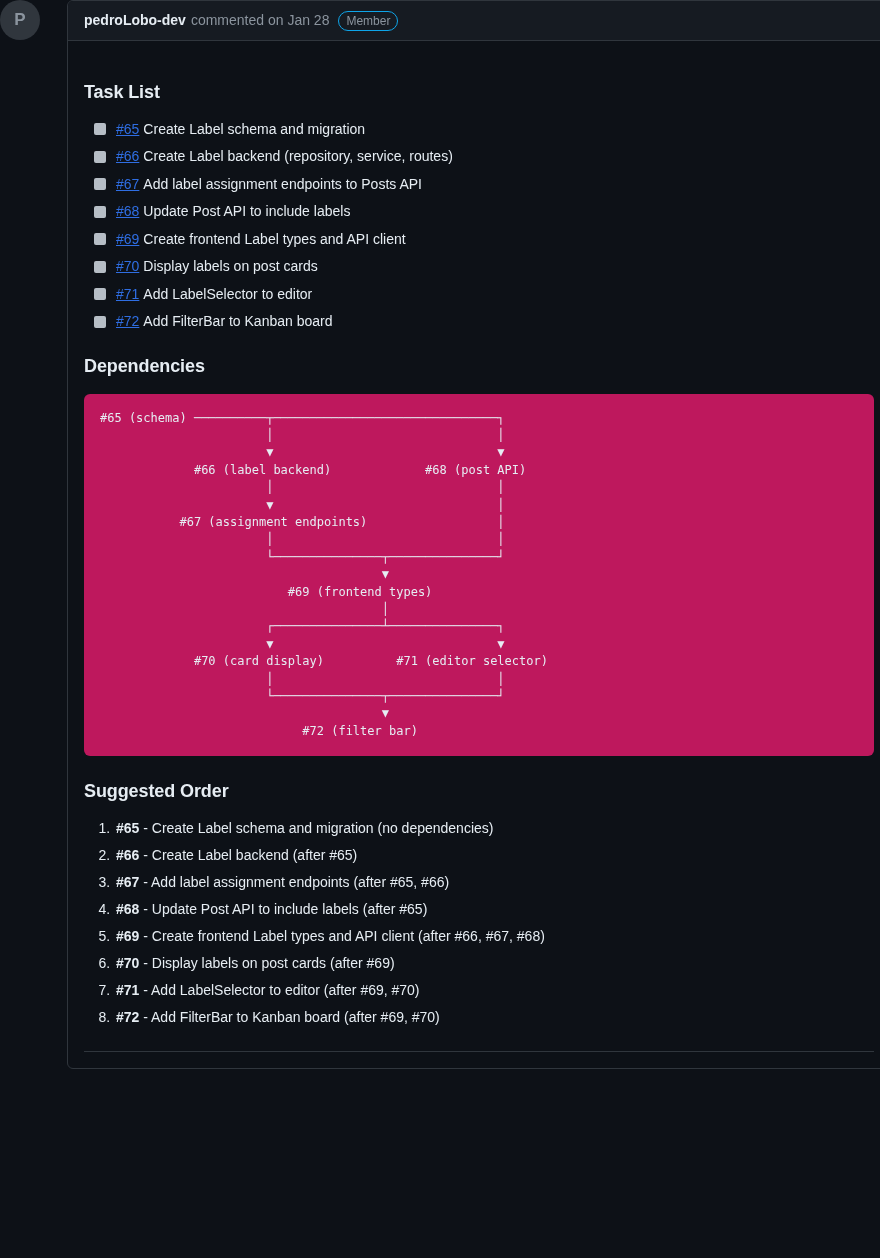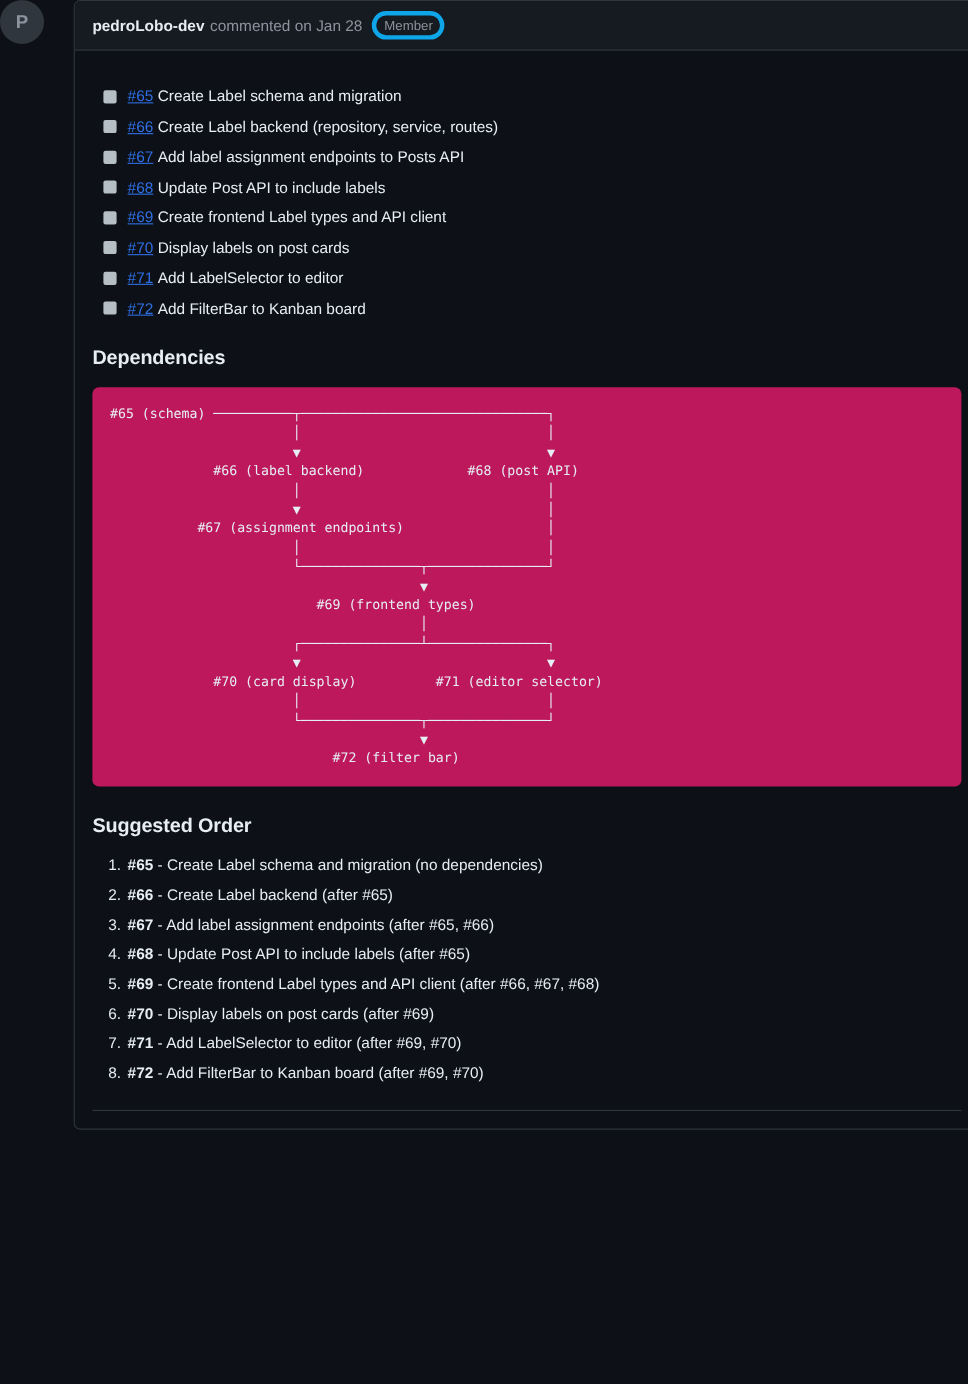--- a/index.html
+++ b/index.html
@@ -68,21 +68,21 @@
   .author {
     font-weight: 700;
     color: #e6edf3;
   }
   .commented-on {
     color: #8b949e;
     text-align: right;
   }
   .member-badge {
     margin-left: 4px;
-    border: 4px solid #0ea5e9;
+    border: 1px solid #0ea5e9;
     border-radius: 20px;
     color: #8b949e;
     font-size: 12px;
     line-height: 18px;
     padding: 0 7px;
     white-space: nowrap;
     text-align: center;
   }
 
   .comment-body {
@@ -212,20 +212,21 @@
 
     <div class="comment-header">
       <span class="author">pedroLobo-dev</span>
       <span class="commented-on">commented on Jan 28</span>
       <span class="member-badge">Member</span>
     </div>
 
     <div class="comment-body">
 
 
+      <h2 class="md-h2">Task List</h2>
 
       <ul class="task-list" id="task-list">
           <li>
             <span class="task-checkbox"></span>
             <span class="issue-link">#65</span>
             <span class="task-text">Create Label schema and migration</span>
           </li>
           <li>
             <span class="task-checkbox"></span>
             <span class="issue-link">#66</span>

